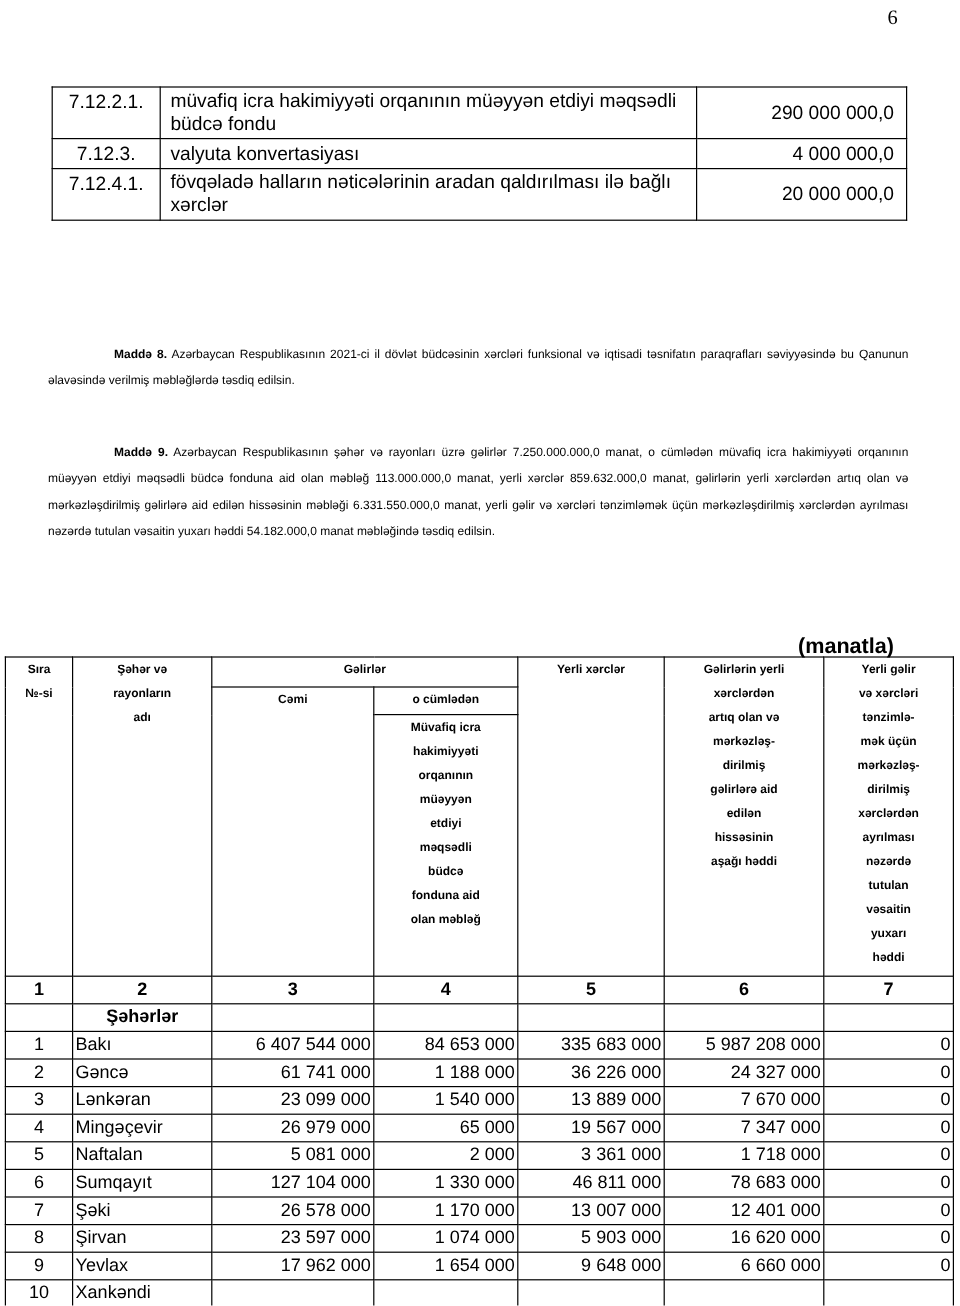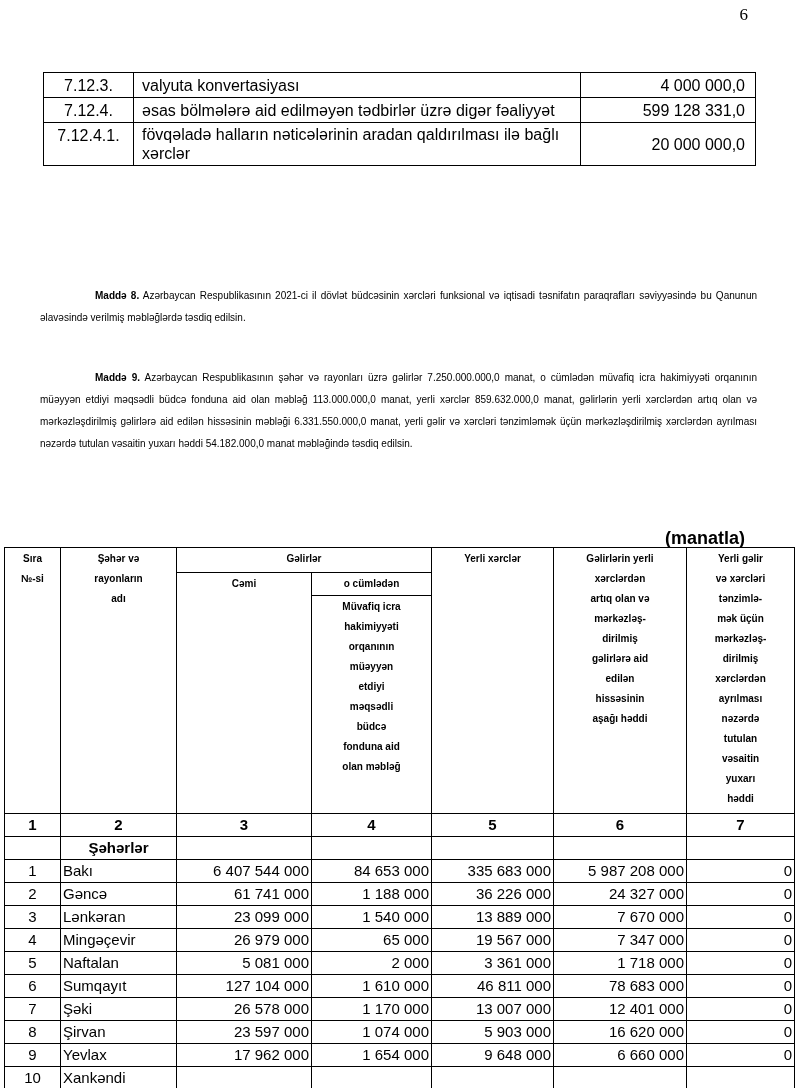--- a/index.html
+++ b/index.html
@@ -73,28 +73,28 @@
   <div class="page-num">6</div>
 
   <table class="budget-table">
     <colgroup>
       <col style="width:90px">
         <col style="width:447px">
         <col style="width:175px">
     </colgroup>
     <tbody>
         <tr>
+          <td class="tt-code">7.12.2.1.</td>
+          <td class="tt-desc">müvafiq icra hakimiyyəti orqanının müəyyən etdiyi məqsədli büdcə fondu</td>
+          <td class="tt-amt">290 000 000,0</td>
+        </tr>
+        <tr>
           <td class="tt-code">7.12.3.</td>
           <td class="tt-desc">valyuta konvertasiyası</td>
           <td class="tt-amt">4 000 000,0</td>
-        </tr>
-        <tr>
-          <td class="tt-code">7.12.4.</td>
-          <td class="tt-desc">əsas bölmələrə aid edilməyən tədbirlər üzrə digər fəaliyyət</td>
-          <td class="tt-amt">599 128 331,0</td>
         </tr>
         <tr>
           <td class="tt-code">7.12.4.1.</td>
           <td class="tt-desc">fövqəladə halların nəticələrinin aradan qaldırılması ilə bağlı xərclər</td>
           <td class="tt-amt">20 000 000,0</td>
         </tr>
       </tbody>
   </table>
 
   <p class="article" id="article-8">
@@ -228,21 +228,21 @@
           <td class="c-num">5 081 000</td>
           <td class="c-num">2 000</td>
           <td class="c-num">3 361 000</td>
           <td class="c-num">1 718 000</td>
           <td class="c-num">0</td>
         </tr>
         <tr>
           <td class="c-no">6</td>
           <td class="c-name">Sumqayıt</td>
           <td class="c-num">127 104 000</td>
-          <td class="c-num">1 610 000</td>
+          <td class="c-num">1 330 000</td>
           <td class="c-num">46 811 000</td>
           <td class="c-num">78 683 000</td>
           <td class="c-num">0</td>
         </tr>
         <tr>
           <td class="c-no">7</td>
           <td class="c-name">Şəki</td>
           <td class="c-num">26 578 000</td>
           <td class="c-num">1 170 000</td>
           <td class="c-num">13 007 000</td>

